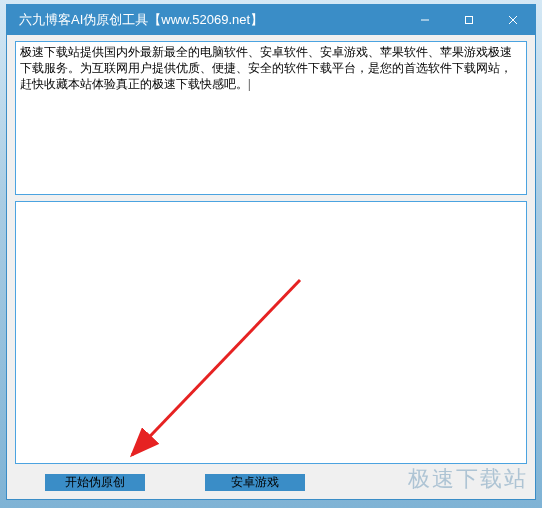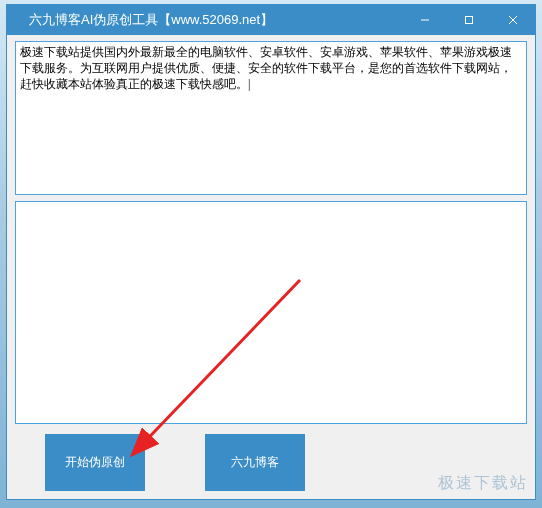--- a/index.html
+++ b/index.html
@@ -25,21 +25,21 @@
     border: 1px solid #3a8dc7;
     display: flex;
     flex-direction: column;
   }
   .titlebar {
     height: 30px;
     background: #3a8dc7;
     color: #fff;
     display: flex;
     align-items: center;
-    padding-left: 22px;
+    padding-left: 12px;
     font-size: 13px;
   }
   .titlebar-title {
     flex: 1;
   }
   .window-controls {
     display: flex;
     height: 100%;
   }
   .window-btn {
@@ -82,33 +82,33 @@
     flex: 1;
   }
   .button-row {
     display: flex;
     gap: 60px;
     padding: 4px 30px 0 30px;
     justify-content: flex-start;
   }
   .app-button {
     background: #3a8dc7;
-    color: #ffffff;
+    color: #000000;
     border: none;
     font-size: 12px;
-    padding: 20px 20px;
+    padding: 0 20px;
     min-width: 100px;
     cursor: pointer;
     font-family: Liberation Sans, sans-serif;
   }
   .watermark {
     position: absolute;
     right: 14px;
     bottom: 14px;
-    font-size: 16px;
+    font-size: 22px;
     color: rgba(120, 160, 190, 0.55);
     font-weight: 400;
     letter-spacing: 2px;
     pointer-events: none;
     font-family: "Microsoft YaHei", sans-serif;
   }
   .arrow-overlay {
     position: absolute;
     pointer-events: none;
     top: 0;
@@ -138,21 +138,21 @@
             <line x1="9" y1="1" x2="1" y2="9"></line>
           </svg>
       </div>
     </div>
   </div>
   <div class="content">
     <textarea class="textarea top" style="">极速下载站提供国内外最新最全的电脑软件、安卓软件、安卓游戏、苹果软件、苹果游戏极速下载服务。为互联网用户提供优质、便捷、安全的软件下载平台，是您的首选软件下载网站，赶快收藏本站体验真正的极速下载快感吧。|</textarea>
     <textarea class="textarea bottom" style=""></textarea>
     <div class="button-row">
       <button class="app-button">开始伪原创</button>
-      <button class="app-button">六九博客</button>
+      <button class="app-button">安卓游戏</button>
     </div>
   </div>
 </div>
 
 <div class="watermark">极速下载站</div>
 
 <svg class="arrow-overlay" width="542" height="508">
   <defs>
     <marker id="arrowhead" markerWidth="10" markerHeight="8" refX="9" refY="4" orient="auto">
       <polygon points="0 0, 10 4, 0 8" fill="#e62222"></polygon>

